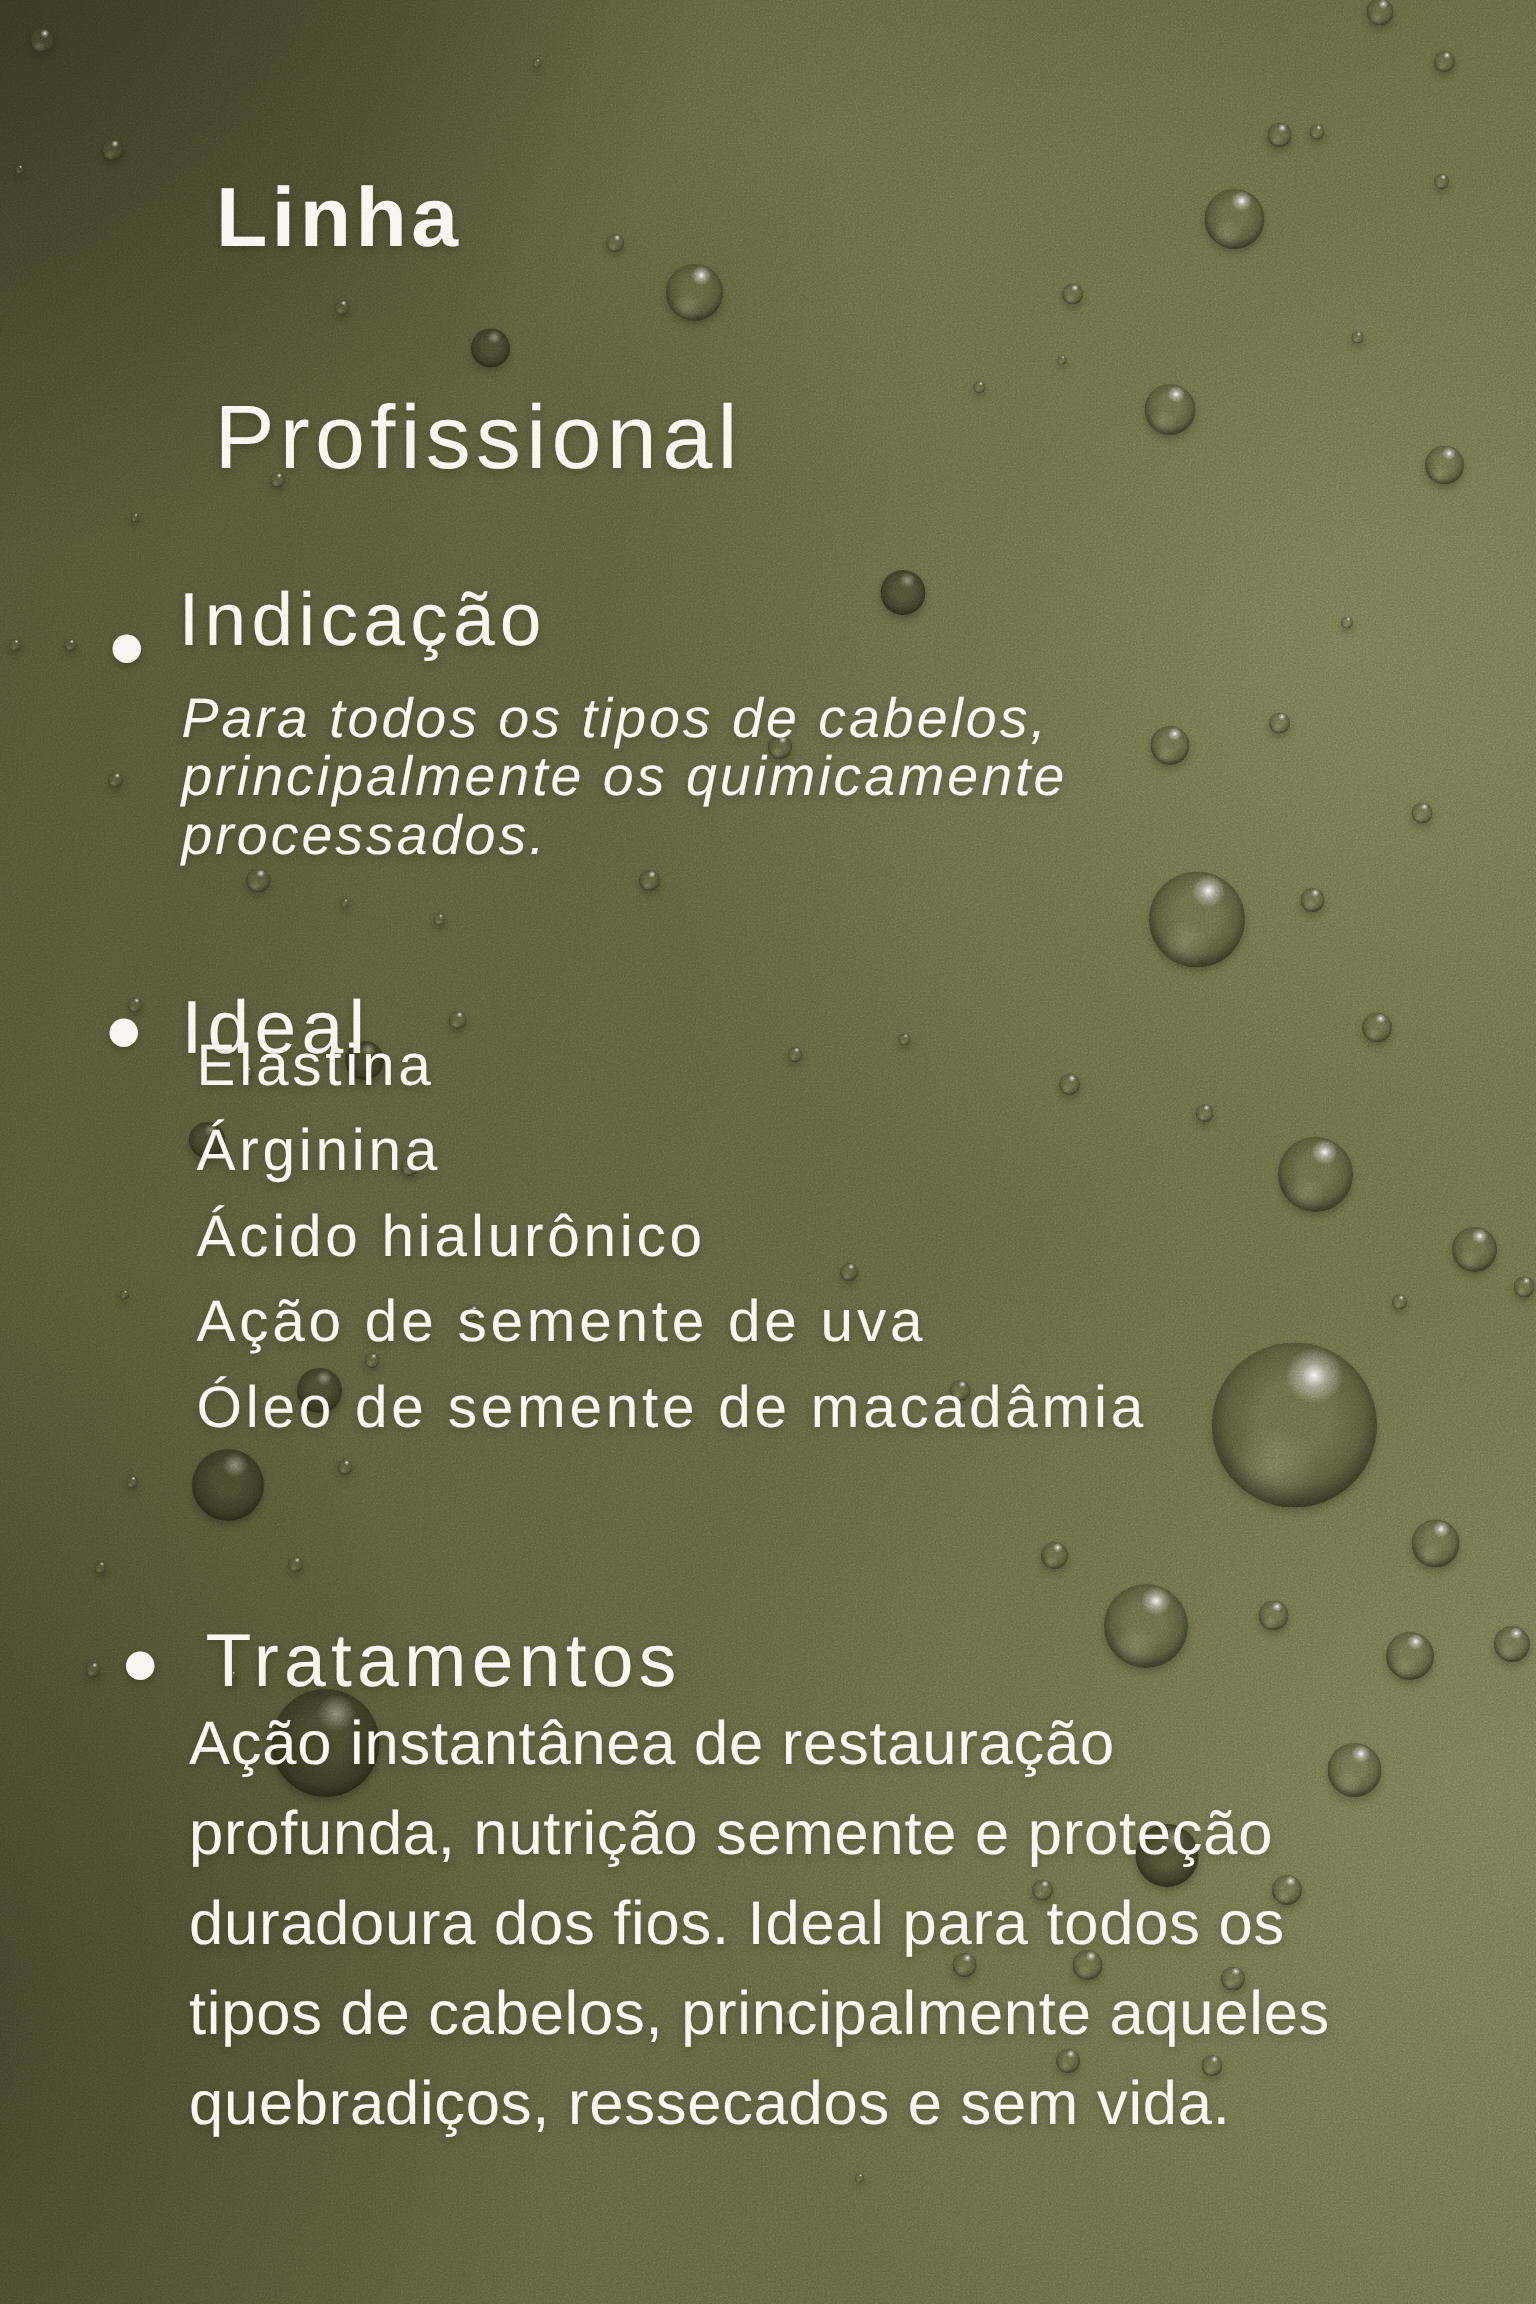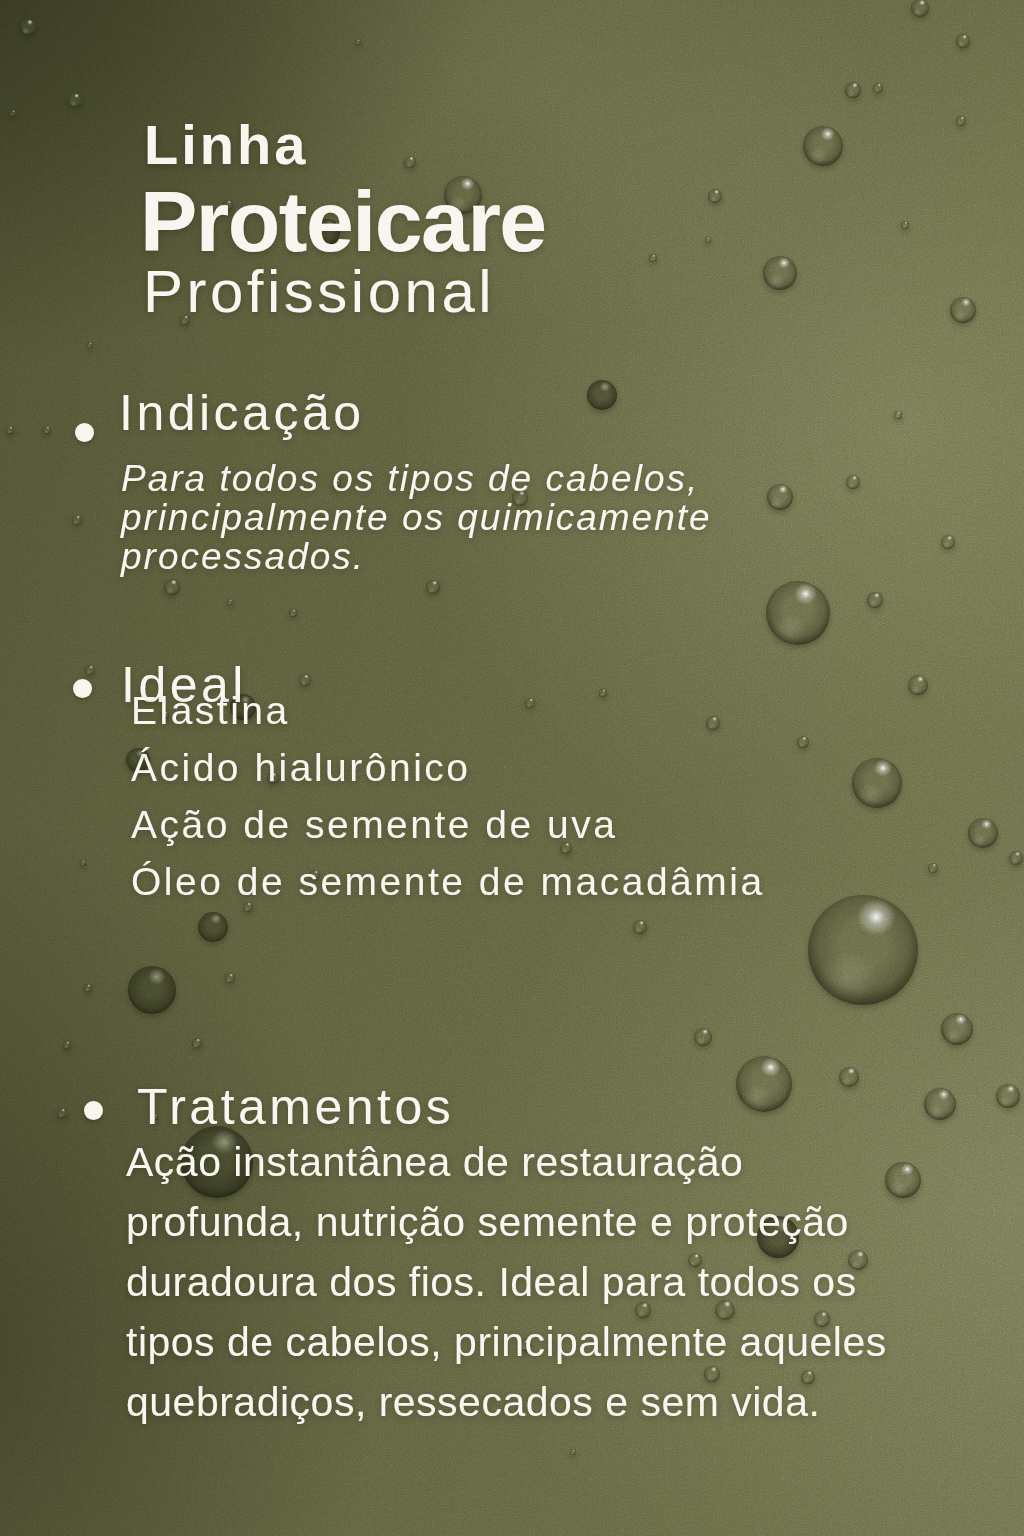--- a/index.html
+++ b/index.html
@@ -195,33 +195,33 @@
       <div class="drop" style="left: 635px; top: 1302px; height: 16px; width: 16px;"></div>
       <div class="drop" style="left: 715px; top: 1300px; height: 20px; width: 20px;"></div>
       <div class="drop" style="left: 814px; top: 1311px; height: 16px; width: 16px;"></div>
       <div class="drop" style="left: 704px; top: 1366px; height: 16px; width: 16px;"></div>
       <div class="drop" style="left: 801px; top: 1370px; height: 14px; width: 14px;"></div>
       <div class="drop" style="left: 570px; top: 1449px; height: 6px; width: 6px;"></div>
       <div class="drop" style="left: 519px; top: 1339px; height: 12px; width: 12px;"></div>
     </div>
 
   <div class="txt" id="title-linha">Linha</div>
-  <div class="txt" id="title-brand">Proteicare</div>
   <div class="txt" id="title-prof">Profissional</div>
 
   <span class="bullet" id="b-indicacao"></span>
   <div class="txt heading" id="h-indicacao">Indicação</div>
   <div class="txt" id="body-indicacao">Para todos os tipos de cabelos,
 principalmente os quimicamente
 processados.</div>
 
   <span class="bullet" id="b-ativos"></span>
   <div class="txt heading" id="h-ativos">Ideal</div>
   <div class="txt" id="list-ativos">
     <div class="ativo-item">Elastina</div>
+    <div class="ativo-item">Árginina</div>
     <div class="ativo-item">Ácido hialurônico</div>
     <div class="ativo-item">Ação de semente de uva</div>
     <div class="ativo-item">Óleo de semente de macadâmia</div>
   </div>
 
   <span class="bullet" id="b-tratamentos"></span>
   <div class="txt heading" id="h-tratamentos">Tratamentos</div>
   <div class="txt" id="body-tratamentos">Ação instantânea de restauração
 profunda, nutrição semente e proteção
 duradoura dos fios. Ideal para todos os

